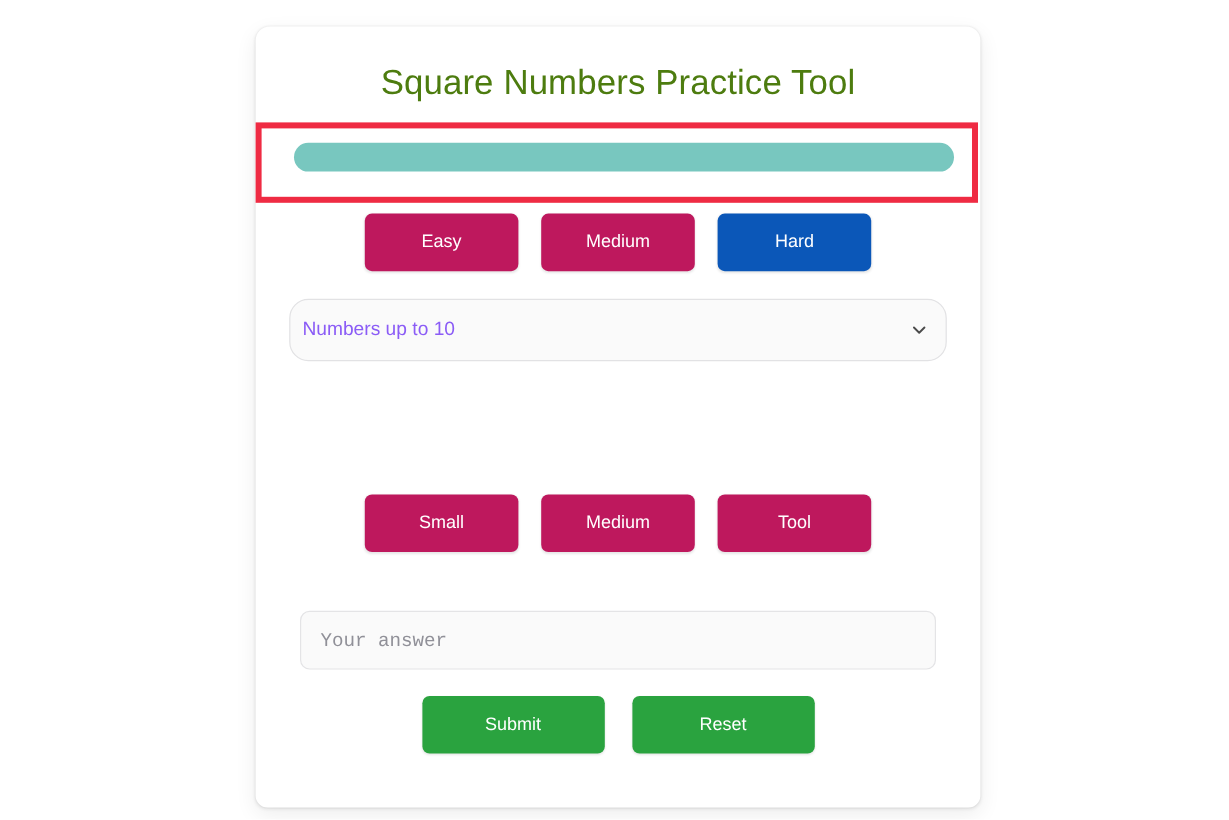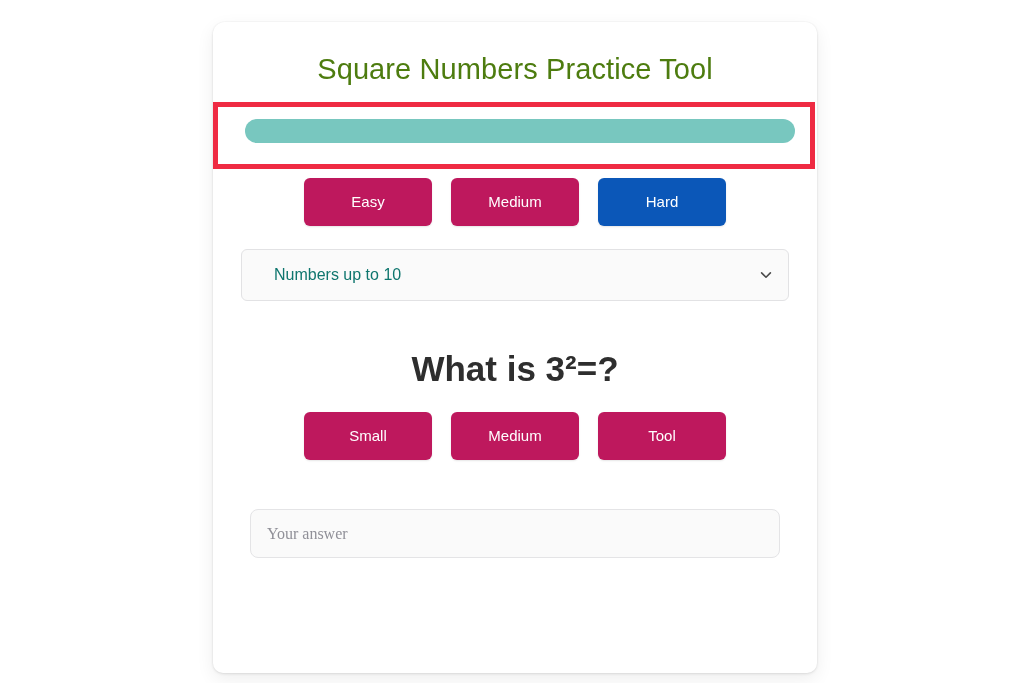--- a/index.html
+++ b/index.html
@@ -113,25 +113,25 @@
     top: 227px;
     width: 548px;
     height: 52px;
   }
   #range-select {
     width: 100%;
     height: 100%;
     box-sizing: border-box;
     background: #fafafa;
     border: 1px solid #e2e2e4;
-    border-radius: 6px;
-    padding: 0 40px 0 32px;
+    border-radius: 16px;
+    padding: 0 40px 0 10px;
     font-family: "Liberation Sans", sans-serif;
     font-size: 16px;
-    color: #0f766e;
+    color: #8b5cf6;
     appearance: none;
     -webkit-appearance: none;
     cursor: pointer;
     line-height: 50px;
   }
   #select-chevron {
     position: absolute;
     right: 16px;
     top: 50%;
     transform: translateY(-50%);
@@ -159,21 +159,21 @@
     position: absolute;
     left: 37px;
     top: 487px;
     width: 530px;
     height: 49px;
     box-sizing: border-box;
     background: #fafafa;
     border: 1px solid #e4e4e6;
     border-radius: 8px;
     padding: 13px 16px;
-    font-family: Liberation Serif, serif;
+    font-family: Liberation Mono, monospace;
     font-size: 16px;
     color: #3d3d3d;
     outline: none;
   }
   #answer-input::placeholder {
     color: #909098;
   }
 
   
   #action-row {
@@ -222,24 +222,27 @@
 
   <div id="range-select-wrap">
     <select id="range-select">
       <option selected="">Numbers up to 10</option>
     </select>
     <svg id="select-chevron" viewBox="0 0 16 16">
       <path d="M3 5.6 L8 10.6 L13 5.6" fill="none" stroke="#4a4a4a" stroke-width="1.8" stroke-linecap="round" stroke-linejoin="round"></path>
     </svg>
   </div>
 
-  <div id="question-text">What is 3²=?</div>
 
   <div id="size-row" class="btn-row">
     <button class="pill-btn">Small</button>
     <button class="pill-btn">Medium</button>
     <button class="pill-btn">Tool</button>
   </div>
 
   <input id="answer-input" type="text" placeholder="Your answer" style="">
 
+  <div id="action-row">
+    <button class="action-btn">Submit</button>
+    <button class="action-btn">Reset</button>
+  </div>
 
 </div>
 
 </body></html>

